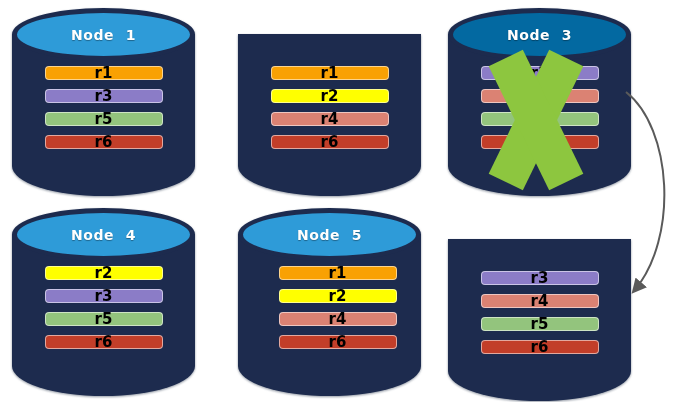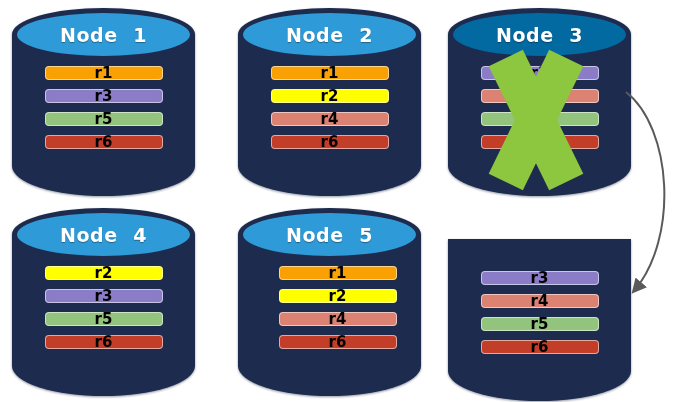--- a/index.html
+++ b/index.html
@@ -29,21 +29,21 @@
   .cyl-top {
     position: absolute; left: 0; top: 0; width: 183px; height: 53px;
     box-sizing: border-box;
     background: #2E9BD8;
     border: 5px solid #1D2B4E;
     border-radius: 50%;
     z-index: 2;
     display: flex; align-items: center; justify-content: center;
   }
   .cyl-title {
-    color: #ffffff; font-size: 19px; font-weight: bold;
+    color: #ffffff; font-size: 14px; font-weight: bold;
     word-spacing: 0.45em; letter-spacing: 0.5px;
     text-shadow: 0 1px 1px rgba(0,0,0,0.35);
     white-space: nowrap;
   }
   .bars {
     position: absolute; left: 0; top: 58px; width: 100%;
     display: flex; flex-direction: column; align-items: center; gap: 9px;
     z-index: 3;
   }
   .bar {
@@ -87,23 +87,20 @@
         <div class="bar" style="background-color: rgb(139, 124, 199);">r3</div>
         <div class="bar" style="background-color: rgb(147, 196, 125);">r5</div>
         <div class="bar" style="background-color: rgb(194, 62, 41);">r6</div>
       </div>
     </div>
   </div>
 
   <div class="node node-2">
     <div class="cyl">
       <div class="cyl-body" style="background-color: rgb(29, 43, 78);"></div>
-      <div class="cyl-top" style="background-color: rgb(46, 155, 216);">
-        <span class="cyl-title">Node 2</span>
-      </div>
       <div class="bars">
         <div class="bar" style="background-color: rgb(249, 161, 3);">r1</div>
         <div class="bar" style="background-color: rgb(255, 255, 0);">r2</div>
         <div class="bar" style="background-color: rgb(219, 130, 115);">r4</div>
         <div class="bar" style="background-color: rgb(194, 62, 41);">r6</div>
       </div>
     </div>
   </div>
 
   <div class="node node-3">

